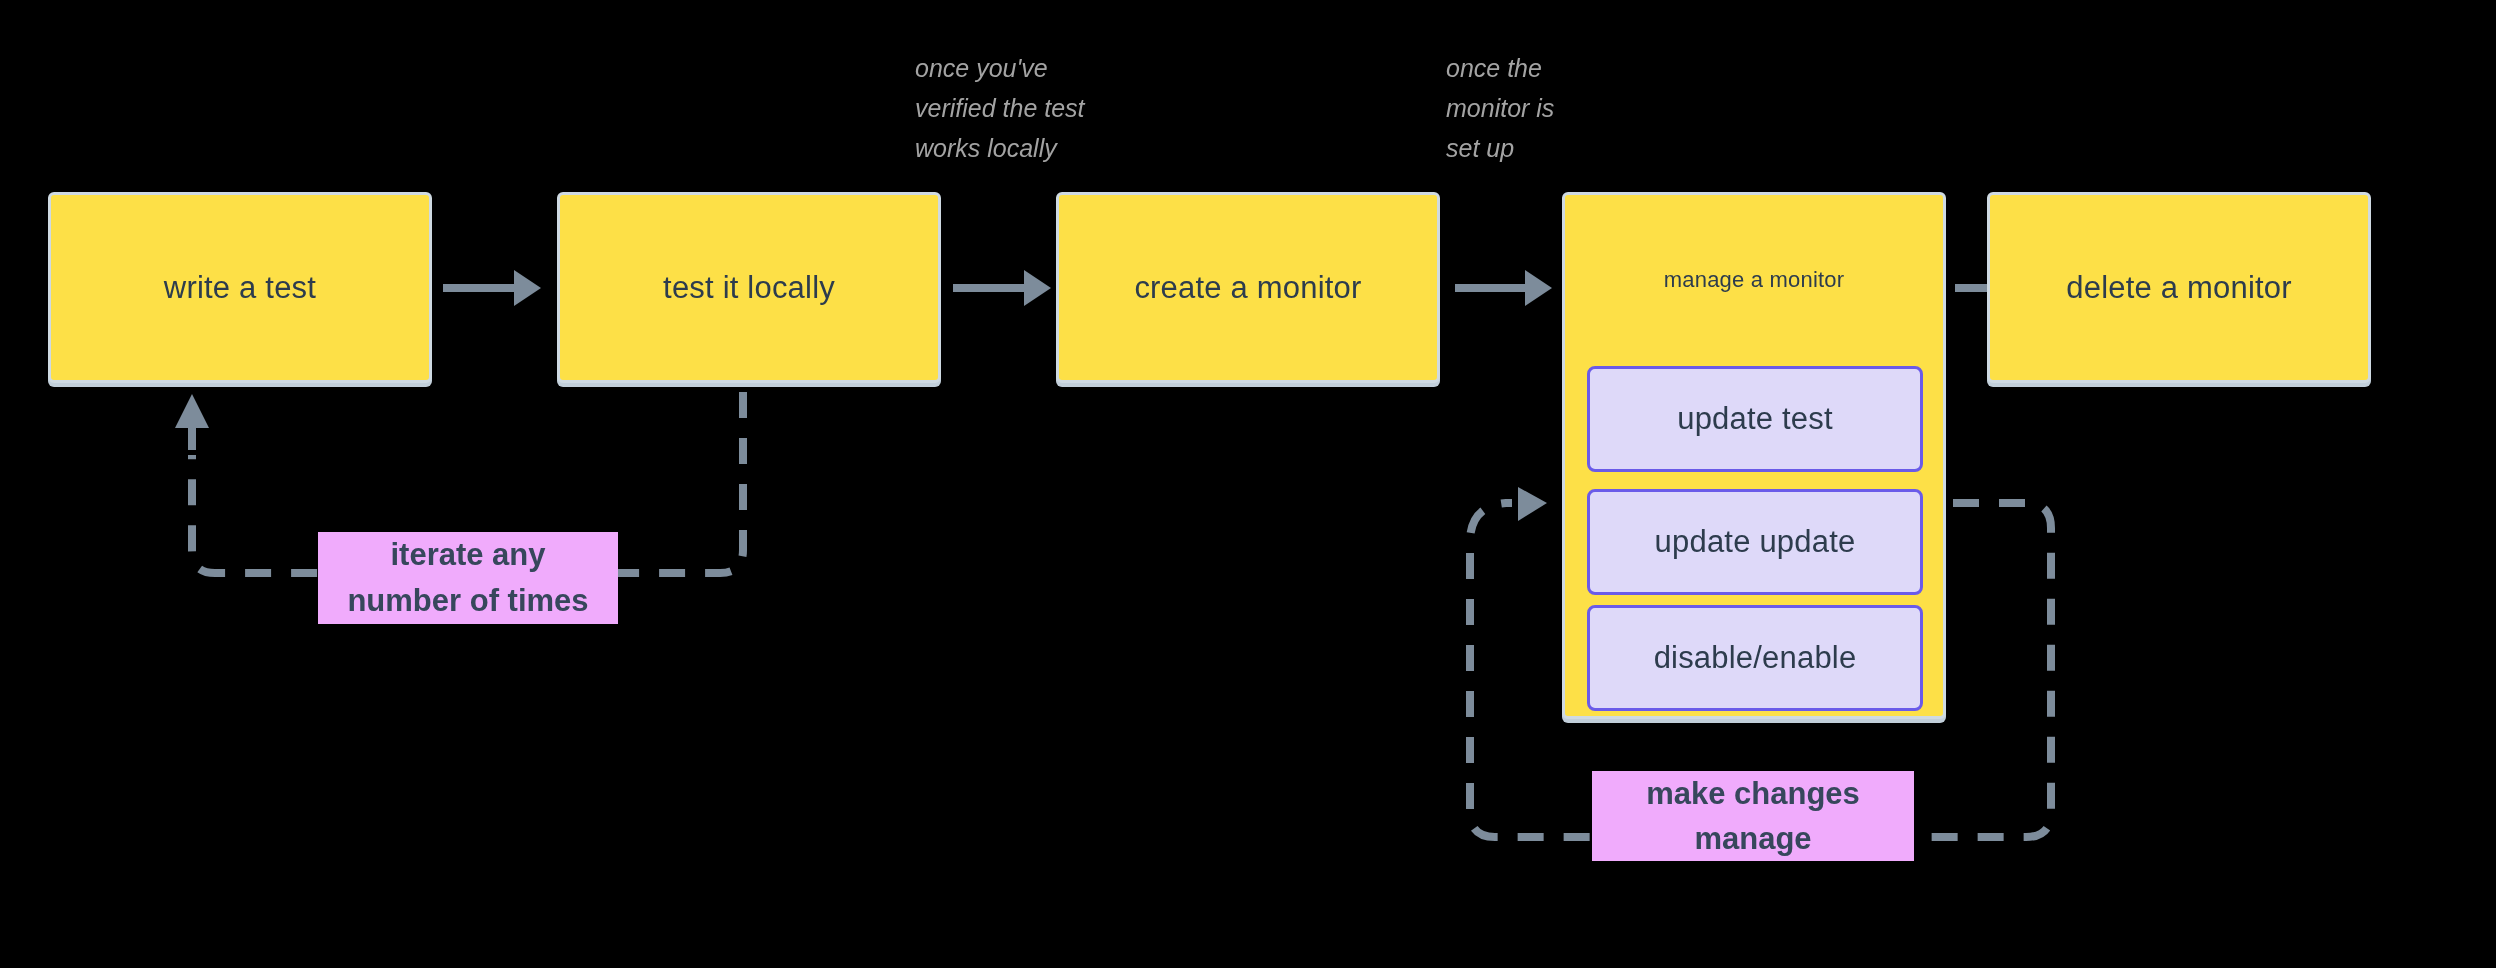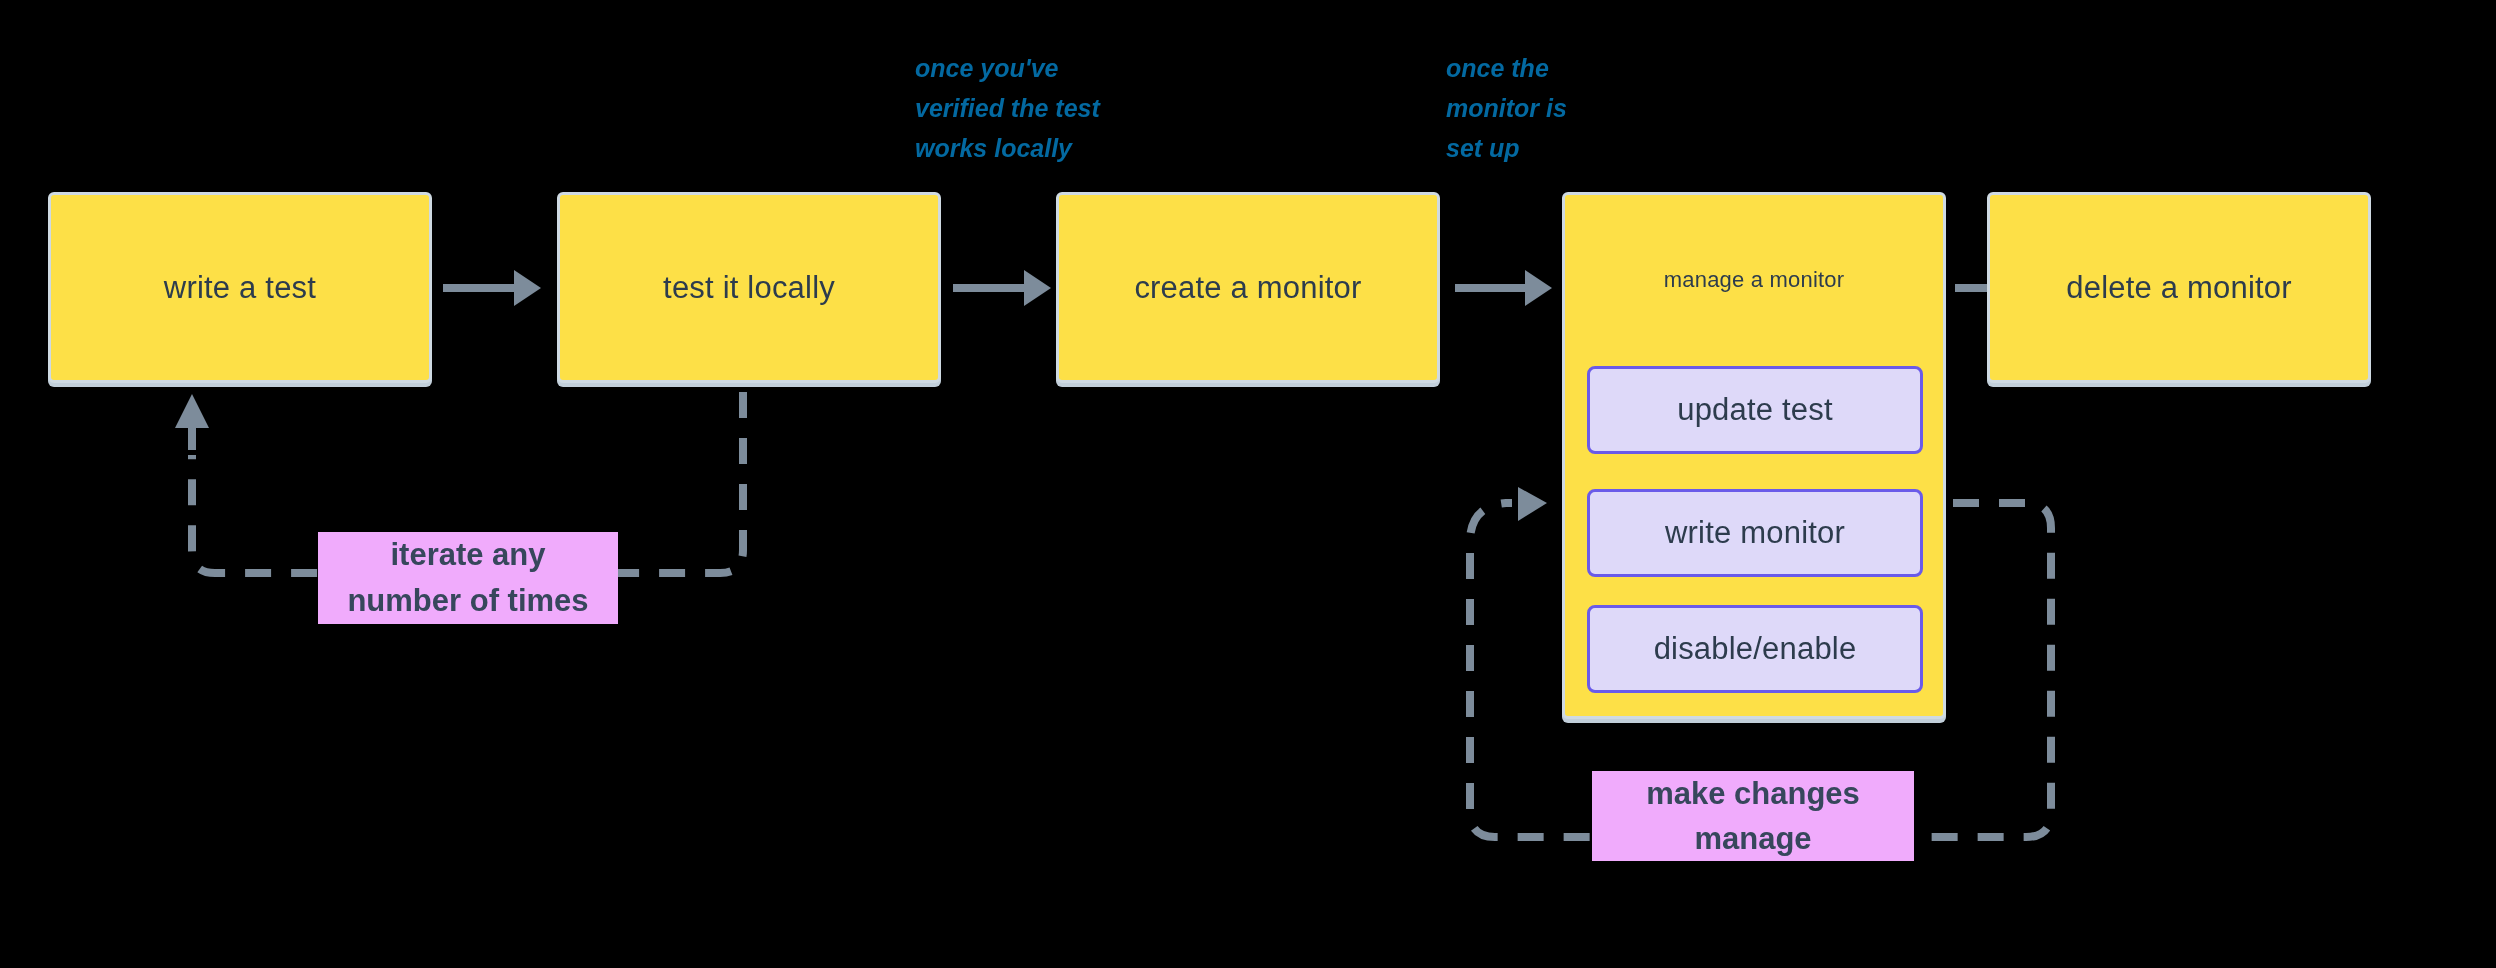--- a/index.html
+++ b/index.html
@@ -22,33 +22,33 @@
     color:#2d3c4d;
     font-size:31px;
     letter-spacing:0.2px;
   }
   .node .lbl{white-space:nowrap;}
   .manage-title{
     position:absolute;left:0;top:72px;width:100%;
     text-align:center;color:#2d3c4d;font-size:22px;
   }
   .action{
-    position:absolute;left:22px;width:336px;height:88px;
+    position:absolute;left:22px;width:336px;height:106px;
     background:#ded9f9;
     border:3px solid #6a5be9;
     border-radius:8px;
     box-sizing:border-box;
     display:flex;align-items:center;justify-content:center;
     color:#2d3c4d;font-size:31px;
   }
   .annotation{
     position:absolute;
-    color:#0369a1;
+    color:#a3a3a3;
     font-style:italic;
-    font-weight:700;
+    font-weight:400;
     font-size:25px;
     line-height:40px;
     white-space:nowrap;
   }
   .loop-label{
     position:absolute;
     color:#37475c;
     font-weight:700;
     font-size:31px;
     text-align:center;
@@ -106,21 +106,21 @@
     <span class="lbl">test it locally</span>
   </div>
 
   <div class="node" style="left:1056px;top:192px;width:384px;height:191px">
     <span class="lbl">create a monitor</span>
   </div>
 
   <div class="node" style="left:1562px;top:192px;width:384px;height:527px">
     <div class="manage-title">manage a monitor</div>
     <div class="action" style="top:171px">update test</div>
-    <div class="action" style="top:294px">write monitor</div>
+    <div class="action" style="top:294px">update update</div>
     <div class="action" style="top:410px">disable/enable</div>
   </div>
 
   <div class="node" style="left:1987px;top:192px;width:384px;height:191px">
     <span class="lbl">delete a monitor</span>
   </div>
 
   <div class="annotation" style="left:915px;top:48px">
     <div>once you've</div>
     <div>verified the test</div>

